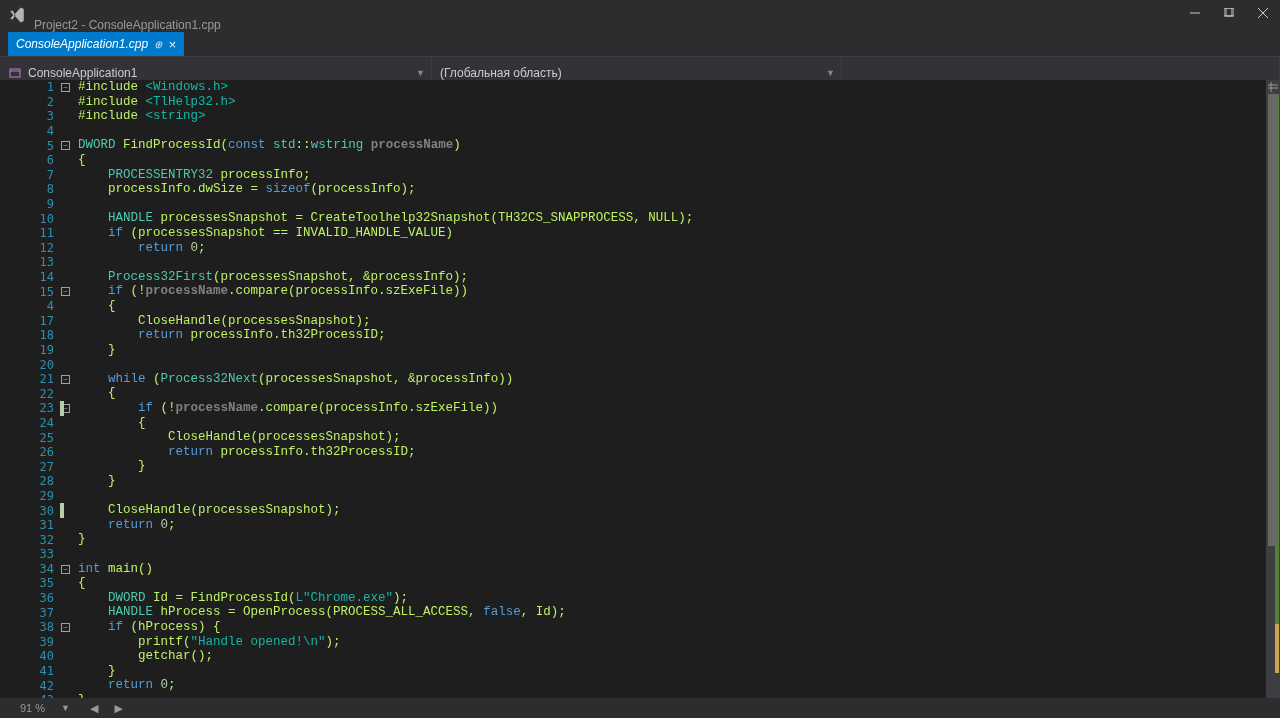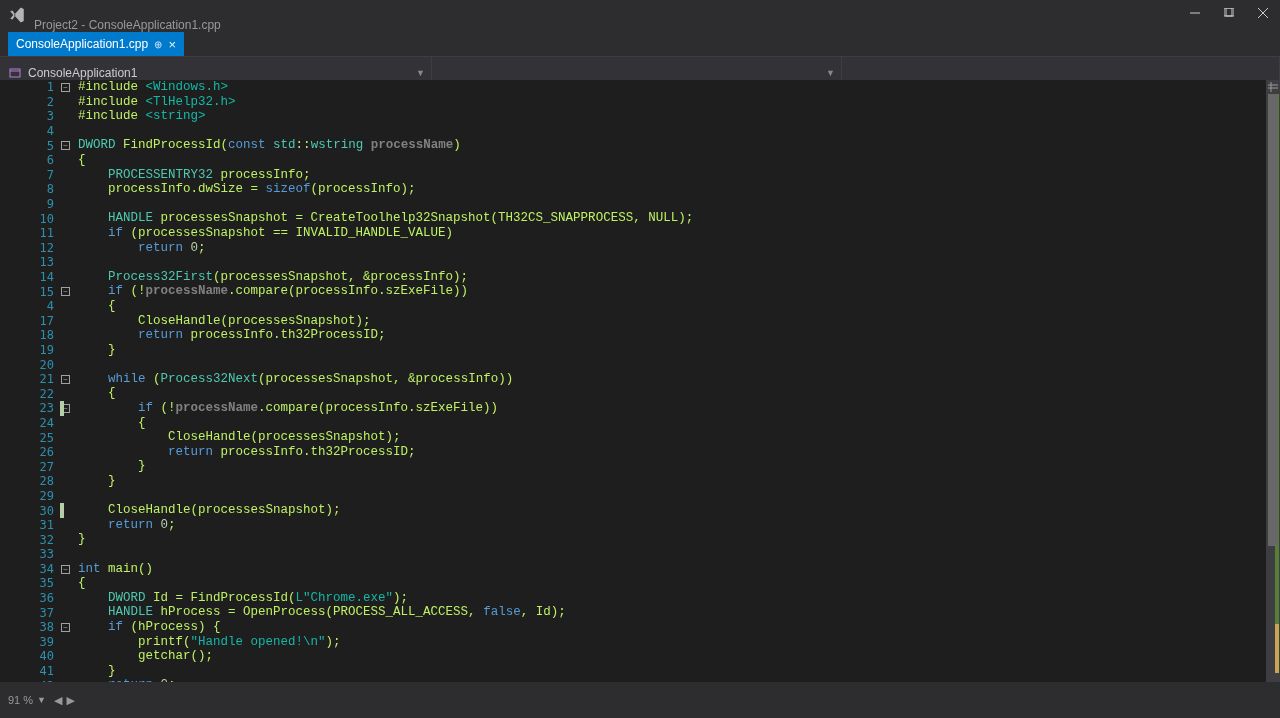--- a/index.html
+++ b/index.html
@@ -5,21 +5,21 @@
 * { margin:0; padding:0; box-sizing:border-box; }
 body { font-family:'Segoe UI',Tahoma,sans-serif; background:#2d2d30; color:#d4d4d4; font-size:13px; overflow:hidden; width:1280px; height:718px; position:relative; }
 
 .titlebar { height:30px; background:#2d2d30; display:flex; align-items:center; padding-left:8px; position:relative; }
 .vs-logo { width:18px; height:18px; margin-right:8px; display:flex; align-items:center; justify-content:center; }
 .vs-logo svg { width:18px; height:18px; }
 .title-text { color:#999; font-size:12px;margin-top:19px; }
 .window-controls { position:absolute; right:0; top:0; display:flex; }
 .window-btn { width:34px; height:26px; display:flex; align-items:center; justify-content:center; color:#ccc; cursor:pointer; }
 
-.tabbar { height:26px; background:#2d2d30; display:flex; align-items:flex-end; padding-left:8px; }
+.tabbar { height:26px; background:#2d2d30; display:flex; align-items:flex-end; padding-left:8px;font-style:italic; }
 .tab { height:24px; background:#007acc; color:#fff; padding:0 8px; display:flex; align-items:center; font-size:12px; gap:6px; }
 .tab .pin { font-size:10px; opacity:.8; }
 .tab .close { font-size:13px; opacity:.9; cursor:pointer; }
 
 .navbar { height:33px; background:#333337; border-top:1px solid #3e3e42; display:flex; }
 .nav-dd { flex:0 0 auto; display:flex; align-items:center; height:100%; border-right:1px solid #3e3e42; padding:0 8px; position:relative; }
 .nav-dd.first { width:432px; }
 .nav-dd.second { width:410px; }
 .nav-icon { width:14px; height:14px; margin-right:6px; display:inline-flex; align-items:center; justify-content:center; }
 .nav-text { color:#ccc; font-size:12px; flex:1; }
@@ -44,21 +44,21 @@
 .num { color:#b5cea8; }
 .white { color:#bef264; }
 
 .scrollbar-v { position:absolute; right:0; top:80px; bottom:20px; width:14px; background:#3e3e42; }
 .scrollbar-v .track { position:absolute; right:1px; top:0; bottom:0; width:12px; }
 .scrollbar-v .hint { position:absolute; right:0; width:4px; }
 .scrollbar-v .thumb { position:absolute; left:1px; right:1px; top:2px; height:75%; background:#686868; }
 
 .splitter-handle { position:absolute; right:0; top:80px; width:14px; height:14px; background:#3e3e42; z-index:5; display:flex; align-items:center; justify-content:center; }
 
-.statusbar { position:absolute; left:0; right:0; bottom:0; height:36px; background:#2d2d30; display:flex; align-items:center; padding:0 8px; gap:4px; color:#999; font-size:11px; }
+.statusbar { position:absolute; left:0; right:0; bottom:0; height:20px; background:#2d2d30; display:flex; align-items:center; padding:0 20px; gap:16px; color:#999; font-size:11px; }
 .statusbar .arrow { font-size:9px; }
 </style>
 </head>
 <body>
 
 <div class="titlebar">
   <span class="vs-logo">
     <svg viewBox="0 0 24 24">
         <path fill="#b4b4b4" d="M17 2l-9 10 9 10 4-2V4l-4-2zM3 7l3-1 4 6-4 6-3-1 4-5-4-5z"></path>
       </svg>
@@ -98,20 +98,21 @@
     <span class="nav-icon">
         <svg width="12" height="12">
           <rect x="1" y="2" width="10" height="8" fill="none" stroke="#b180d7" stroke-width="1"></rect>
           <line x1="1" y1="4" x2="11" y2="4" stroke="#b180d7"></line>
         </svg>
       </span>
     <span class="nav-text">ConsoleApplication1</span>
     <span class="nav-arrow">▼</span>
   </div>
   <div class="nav-dd second">
+    <span class="nav-text">(Глобальная область)</span>
     <span class="nav-arrow">▼</span>
   </div>
   <div class="nav-dd" style="flex:1">
     <span class="nav-text"></span>
   </div>
 </div>
 
 <div class="editor-area">
   <div class="gutter" id="gutter">
       <div class="gutrow">

